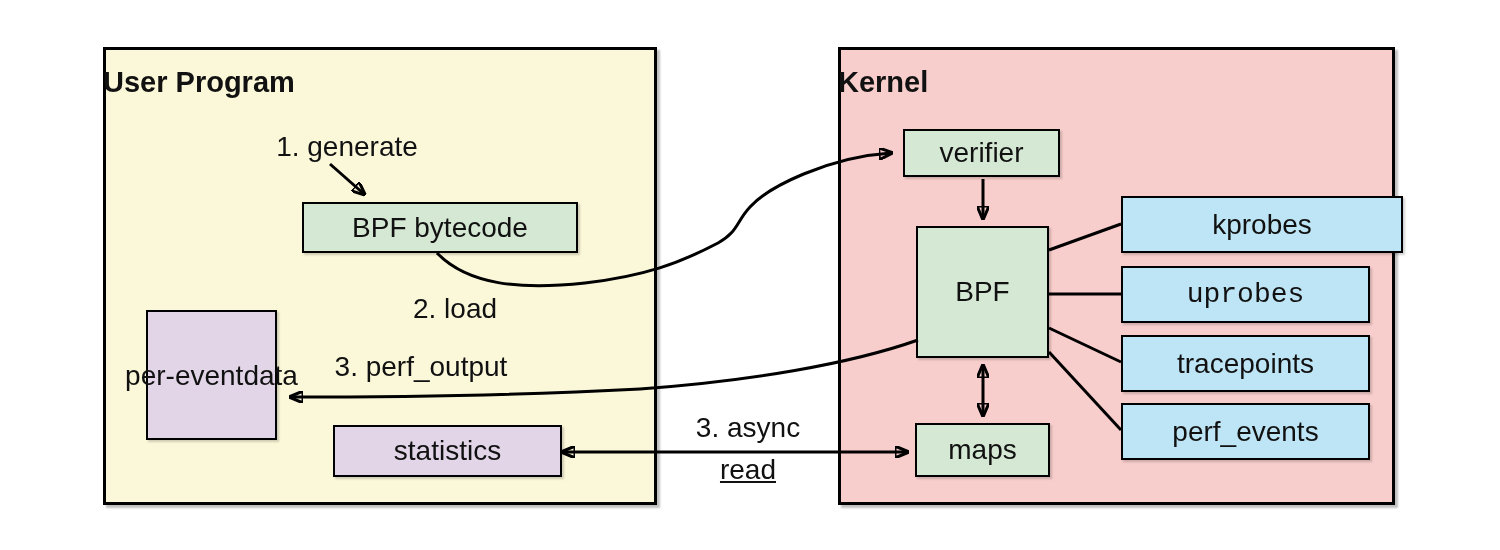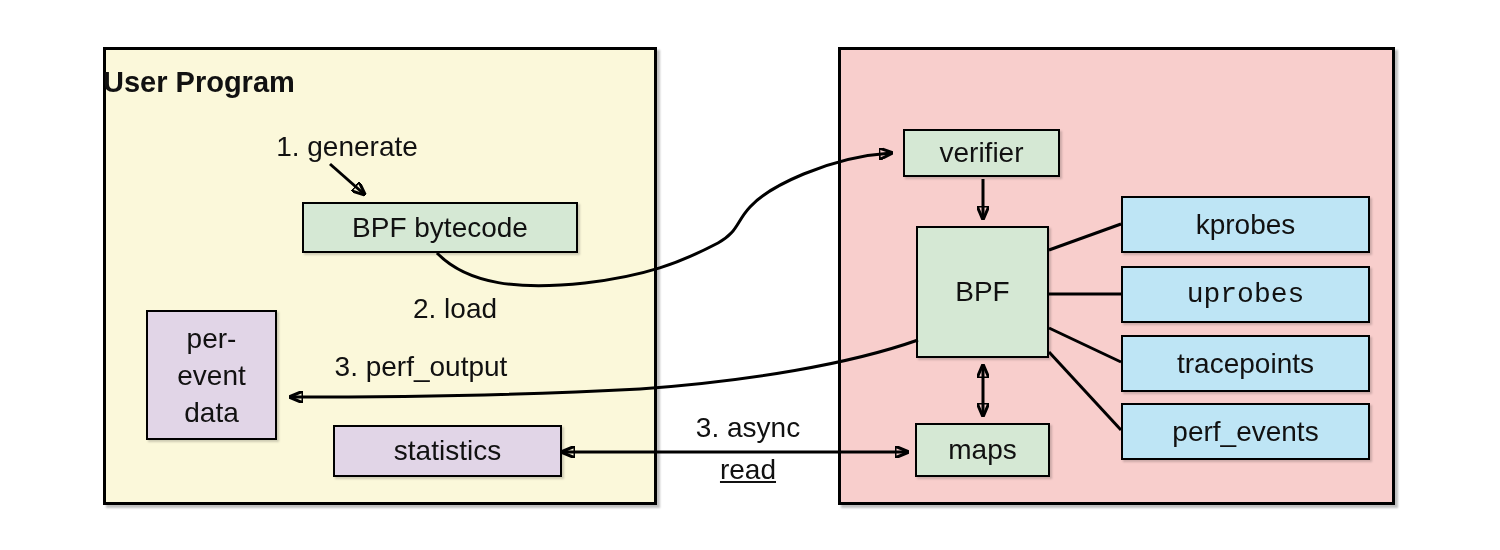--- a/index.html
+++ b/index.html
@@ -29,26 +29,26 @@
   .title-kernel{left:838px;top:66px;width:557px;}
   .node{
     position:absolute;border:2.5px solid var(--border);box-sizing:border-box;
     display:flex;align-items:center;justify-content:center;text-align:center;
     font-size:28px;line-height:30px;box-shadow:2px 2px 2px rgba(0,0,0,0.18);
   }
   .node.process{background:var(--process-box-bg);}
   .node.data{background:var(--data-box-bg);}
   .node.event{background:var(--event-box-bg);}
   .node-bytecode{left:302px;top:202px;width:276px;height:51px;}
-  .node-per-event{left:146px;top:310px;width:131px;height:130px;flex-direction:column;line-height:37px;}
+  .node-per-event{left:146px;top:310px;width:131px;height:130px;line-height:37px;}
   .node-statistics{left:333px;top:425px;width:229px;height:52px;}
   .node-verifier{left:903px;top:129px;width:157px;height:48px;}
   .node-bpf{left:916px;top:226px;width:133px;height:132px;}
   .node-maps{left:915px;top:423px;width:135px;height:54px;}
-  .node-kprobes{left:1121px;top:196px;width:249px;height:57px;}
+  .node-kprobes{left:1121px;top:196px;width:282px;height:57px;}
   .node-uprobes{left:1121px;top:266px;width:249px;height:57px;font-family:Liberation Mono, monospace;}
   .node-tracepoints{left:1121px;top:335px;width:249px;height:57px;}
   .node-perf-events{left:1121px;top:403px;width:249px;height:57px;}
   .annot{
     position:absolute;font-size:28px;line-height:30px;text-align:center;white-space:nowrap;
   }
   .annot-generate{left:247px;top:132px;width:200px;}
   .annot-load{left:380px;top:294px;width:150px;}
   .annot-perf-output{left:301px;top:352px;width:240px;}
   .annot-async-1{left:648px;top:413px;width:200px;}
@@ -58,20 +58,21 @@
 </style>
 </head>
 <body>
 
 <div class="canvas">
 
   <div class="region user"></div>
   <div class="region kernel"></div>
 
   <div class="region-title title-user">User Program</div>
+  <div class="region-title title-kernel">Kernel</div>
 
   <div class="node process node-bytecode">
     <span>BPF bytecode</span>
   </div>
   <div class="node data node-per-event">
     <span>per-</span>
     <span>event</span>
     <span>data</span>
   </div>
   <div class="node data node-statistics">

